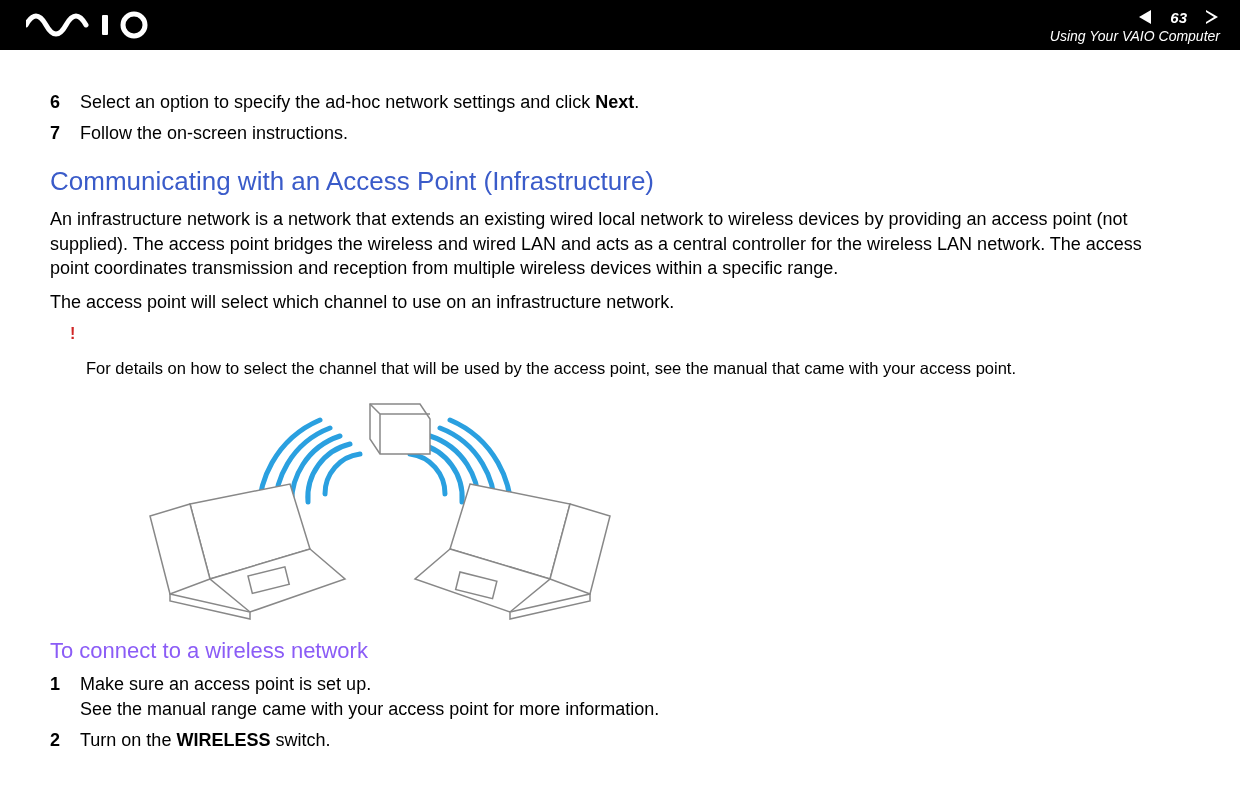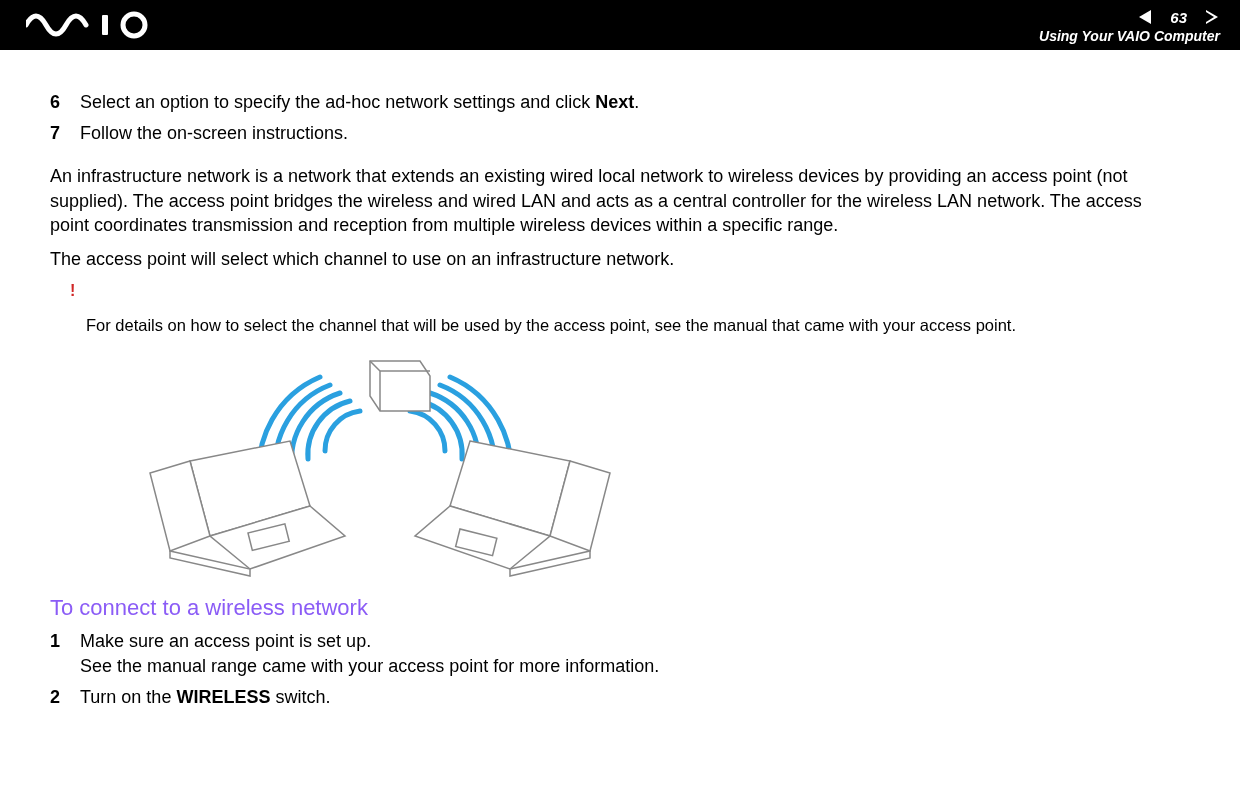--- a/index.html
+++ b/index.html
@@ -58,21 +58,21 @@
   }
   .page-num {
     font-size: 15px;
     font-style: italic;
     font-weight: bold;
     margin: 0 13px;
   }
   .section-title {
     font-size: 14px;
     font-style: italic;
-    font-weight: bold;
+    font-weight: normal;
   }
   .content {
     padding: 40px 50px 0 50px;
   }
   .step-list {
     margin: 0 0 18px 0;
     padding: 0;
     list-style: none;
   }
   .step-row {
@@ -170,20 +170,21 @@
         </span>
       </li>
       <li class="step-row">
         <span class="step-num">7</span>
         <span class="step-text">
           <span>Follow the on-screen instructions.</span>
         </span>
       </li>
     </ul>
 
+    <h2 class="blue-heading">Communicating with an Access Point (Infrastructure)</h2>
 
     <p class="body-para">An infrastructure network is a network that extends an existing wired local network to wireless devices by providing an access point (not supplied). The access point bridges the wireless and wired LAN and acts as a central controller for the wireless LAN network. The access point coordinates transmission and reception from multiple wireless devices within a specific range.</p>
     <p class="body-para">The access point will select which channel to use on an infrastructure network.</p>
 
     <div class="note-block">
       <div class="note-bang">!</div>
       <p class="note-text">For details on how to select the channel that will be used by the access point, see the manual that came with your access point.</p>
     </div>
 
     <div class="illustration">

